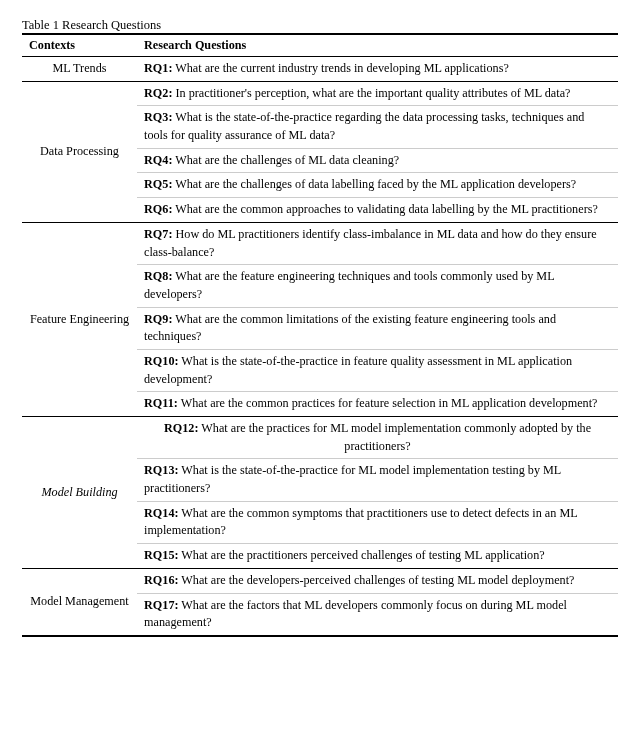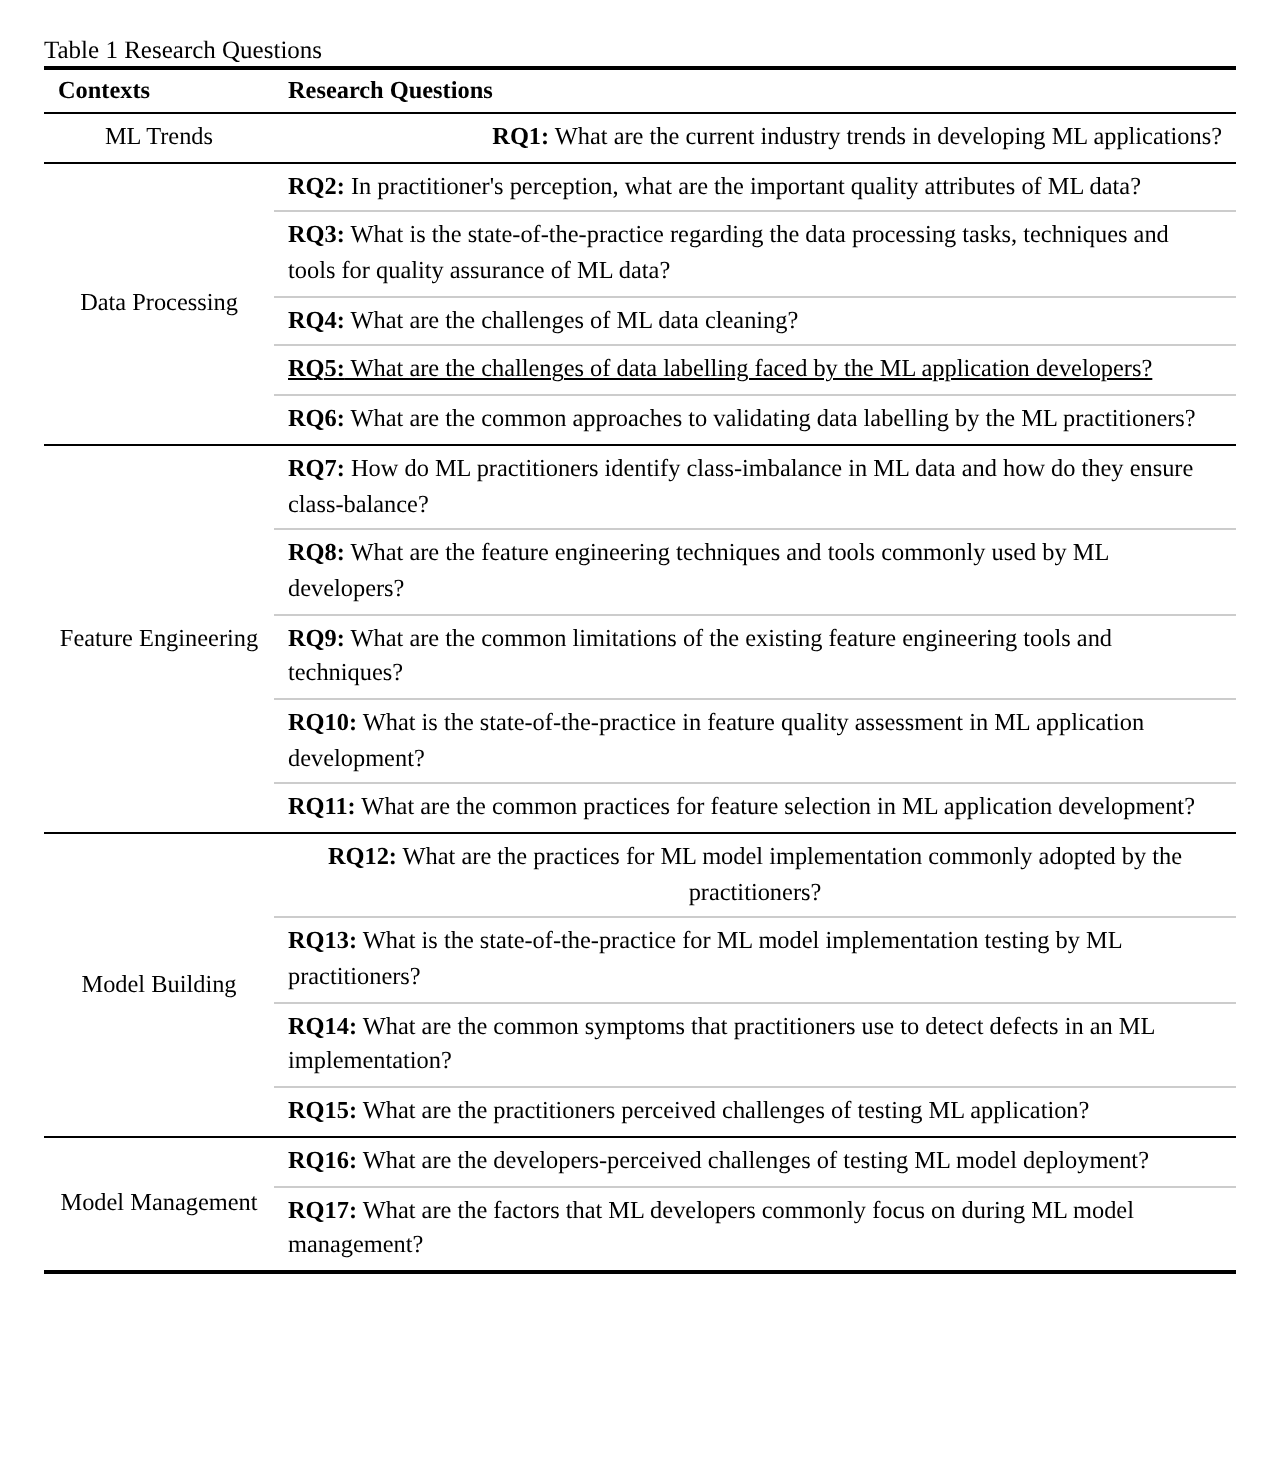--- a/index.html
+++ b/index.html
@@ -65,34 +65,34 @@
 <table>
   <thead>
     <tr>
       <th>Contexts</th>
       <th>Research Questions</th>
     </tr>
   </thead>
   <tbody id="table-body">
   <tr class="context-group-first">
         <td class="context-cell" style="border-top: 1px solid rgb(0, 0, 0);">ML Trends</td>
-        <td class="rq-cell" style="border-top: 1px solid rgb(0, 0, 0); text-align: right;"><span class="rq-bold">RQ1:</span> What are the current industry trends in developing ML applications?</td>
+        <td class="rq-cell" style="border-top: 1px solid rgb(0, 0, 0);"><span class="rq-bold">RQ1:</span> What are the current industry trends in developing ML applications?</td>
       </tr>
       <tr class="context-group-first">
         <td class="context-cell" rowspan="5" style="border-top: 1px solid rgb(0, 0, 0); vertical-align: middle;">Data Processing</td>
         <td class="rq-cell" style="border-top: 1px solid rgb(0, 0, 0);"><span class="rq-bold">RQ2:</span> In practitioner's perception, what are the important quality attributes of ML data?</td>
       </tr>
       <tr class="inner-row">
         <td class="rq-cell" style="border-top: 1px solid rgb(204, 204, 204);"><span class="rq-bold">RQ3:</span> What is the state-of-the-practice regarding the data processing tasks, techniques and tools for quality assurance of ML data?</td>
       </tr>
       <tr class="inner-row">
         <td class="rq-cell" style="border-top: 1px solid rgb(204, 204, 204);"><span class="rq-bold">RQ4:</span> What are the challenges of ML data cleaning?</td>
       </tr>
       <tr class="inner-row">
-        <td class="rq-cell" style="border-top: 1px solid rgb(204, 204, 204); text-decoration: underline;"><span class="rq-bold">RQ5:</span> What are the challenges of data labelling faced by the ML application developers?</td>
+        <td class="rq-cell" style="border-top: 1px solid rgb(204, 204, 204);"><span class="rq-bold">RQ5:</span> What are the challenges of data labelling faced by the ML application developers?</td>
       </tr>
       <tr class="inner-row">
         <td class="rq-cell" style="border-top: 1px solid rgb(204, 204, 204);"><span class="rq-bold">RQ6:</span> What are the common approaches to validating data labelling by the ML practitioners?</td>
       </tr>
       <tr class="context-group-first">
         <td class="context-cell" rowspan="5" style="border-top: 1px solid rgb(0, 0, 0); vertical-align: middle;">Feature Engineering</td>
         <td class="rq-cell" style="border-top: 1px solid rgb(0, 0, 0); margin-top: 41px;"><span class="rq-bold">RQ7:</span> How do ML practitioners identify class-imbalance in ML data and how do they ensure class-balance?</td>
       </tr>
       <tr class="inner-row">
         <td class="rq-cell" style="border-top: 1px solid rgb(204, 204, 204);"><span class="rq-bold">RQ8:</span> What are the feature engineering techniques and tools commonly used by ML developers?</td>
@@ -100,21 +100,21 @@
       <tr class="inner-row">
         <td class="rq-cell" style="border-top: 1px solid rgb(204, 204, 204);"><span class="rq-bold">RQ9:</span> What are the common limitations of the existing feature engineering tools and techniques?</td>
       </tr>
       <tr class="inner-row">
         <td class="rq-cell" style="border-top: 1px solid rgb(204, 204, 204);"><span class="rq-bold">RQ10:</span> What is the state-of-the-practice in feature quality assessment in ML application development?</td>
       </tr>
       <tr class="inner-row">
         <td class="rq-cell" style="border-top: 1px solid rgb(204, 204, 204);"><span class="rq-bold">RQ11:</span> What are the common practices for feature selection in ML application development?</td>
       </tr>
       <tr class="context-group-first">
-        <td class="context-cell" rowspan="4" style="border-top: 1px solid rgb(0, 0, 0); vertical-align: middle;">Model Building</td>
+        <td class="context-cell" rowspan="4" style="border-top: 1px solid rgb(0, 0, 0); vertical-align: middle; font-style: italic;">Model Building</td>
         <td class="rq-cell" style="border-top: 1px solid rgb(0, 0, 0); text-align: center;"><span class="rq-bold">RQ12:</span> What are the practices for ML model implementation commonly adopted by the practitioners?</td>
       </tr>
       <tr class="inner-row">
         <td class="rq-cell" style="border-top: 1px solid rgb(204, 204, 204);"><span class="rq-bold">RQ13:</span> What is the state-of-the-practice for ML model implementation testing by ML practitioners?</td>
       </tr>
       <tr class="inner-row">
         <td class="rq-cell" style="border-top: 1px solid rgb(204, 204, 204);"><span class="rq-bold">RQ14:</span> What are the common symptoms that practitioners use to detect defects in an ML implementation?</td>
       </tr>
       <tr class="inner-row">
         <td class="rq-cell" style="border-top: 1px solid rgb(204, 204, 204);"><span class="rq-bold">RQ15:</span> What are the practitioners perceived challenges of testing ML application?</td>

